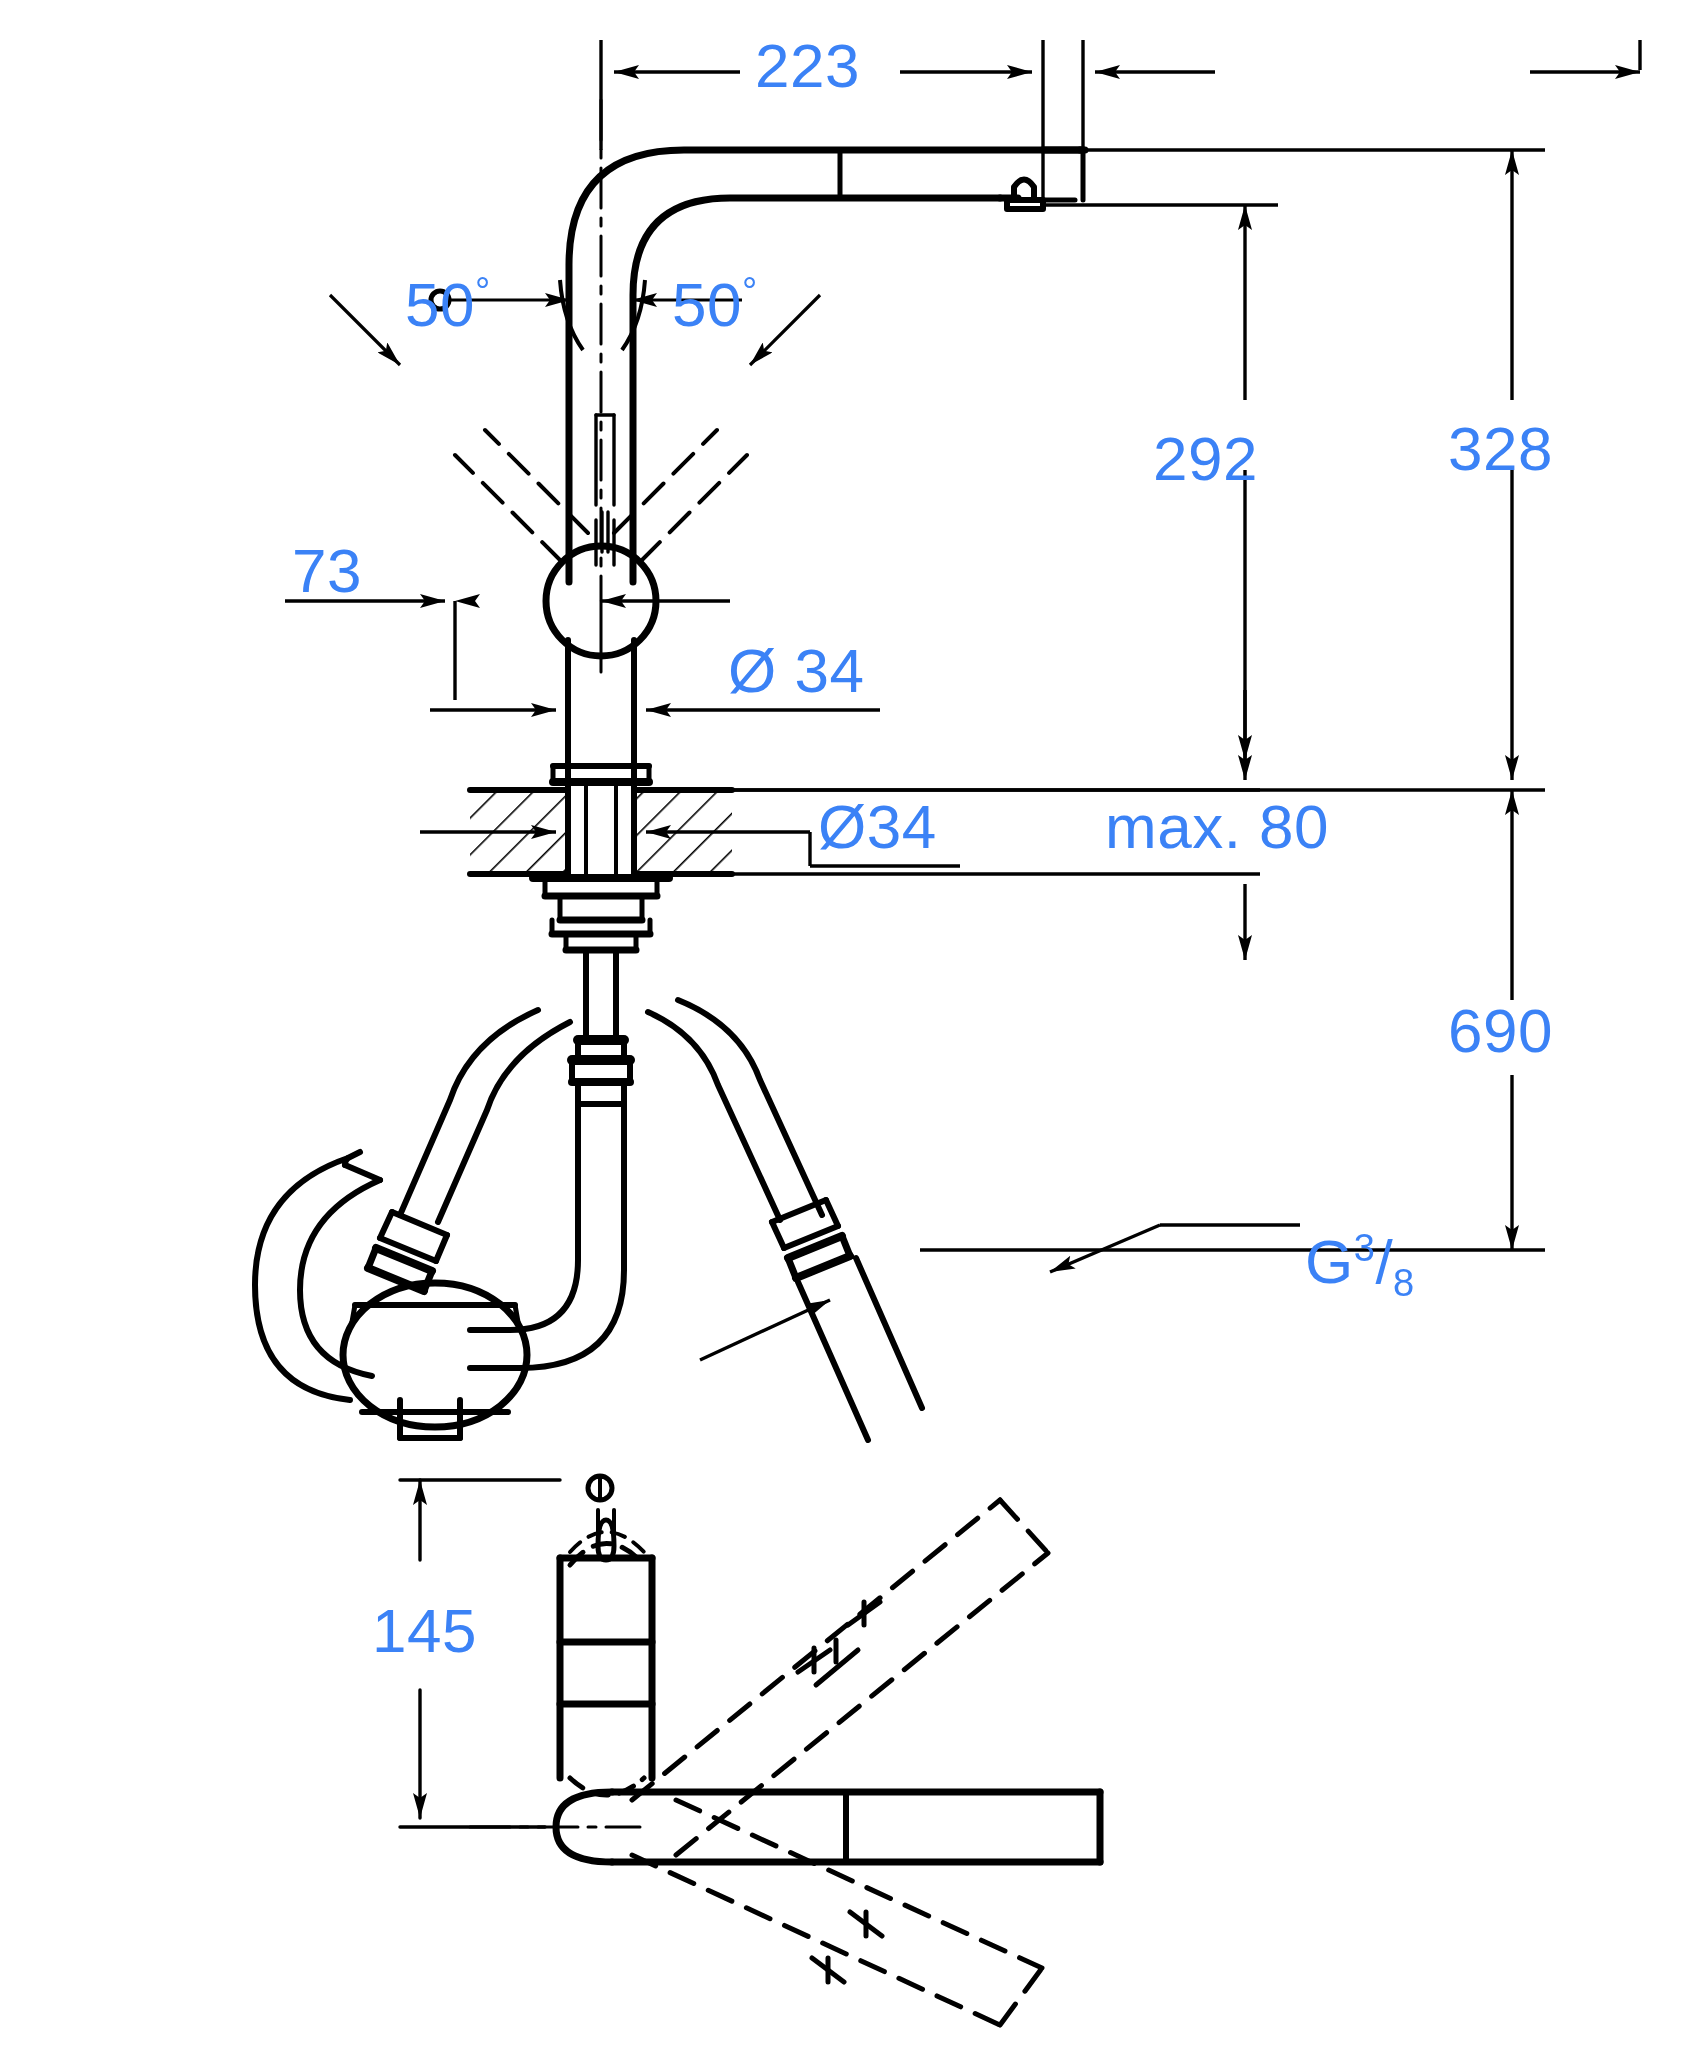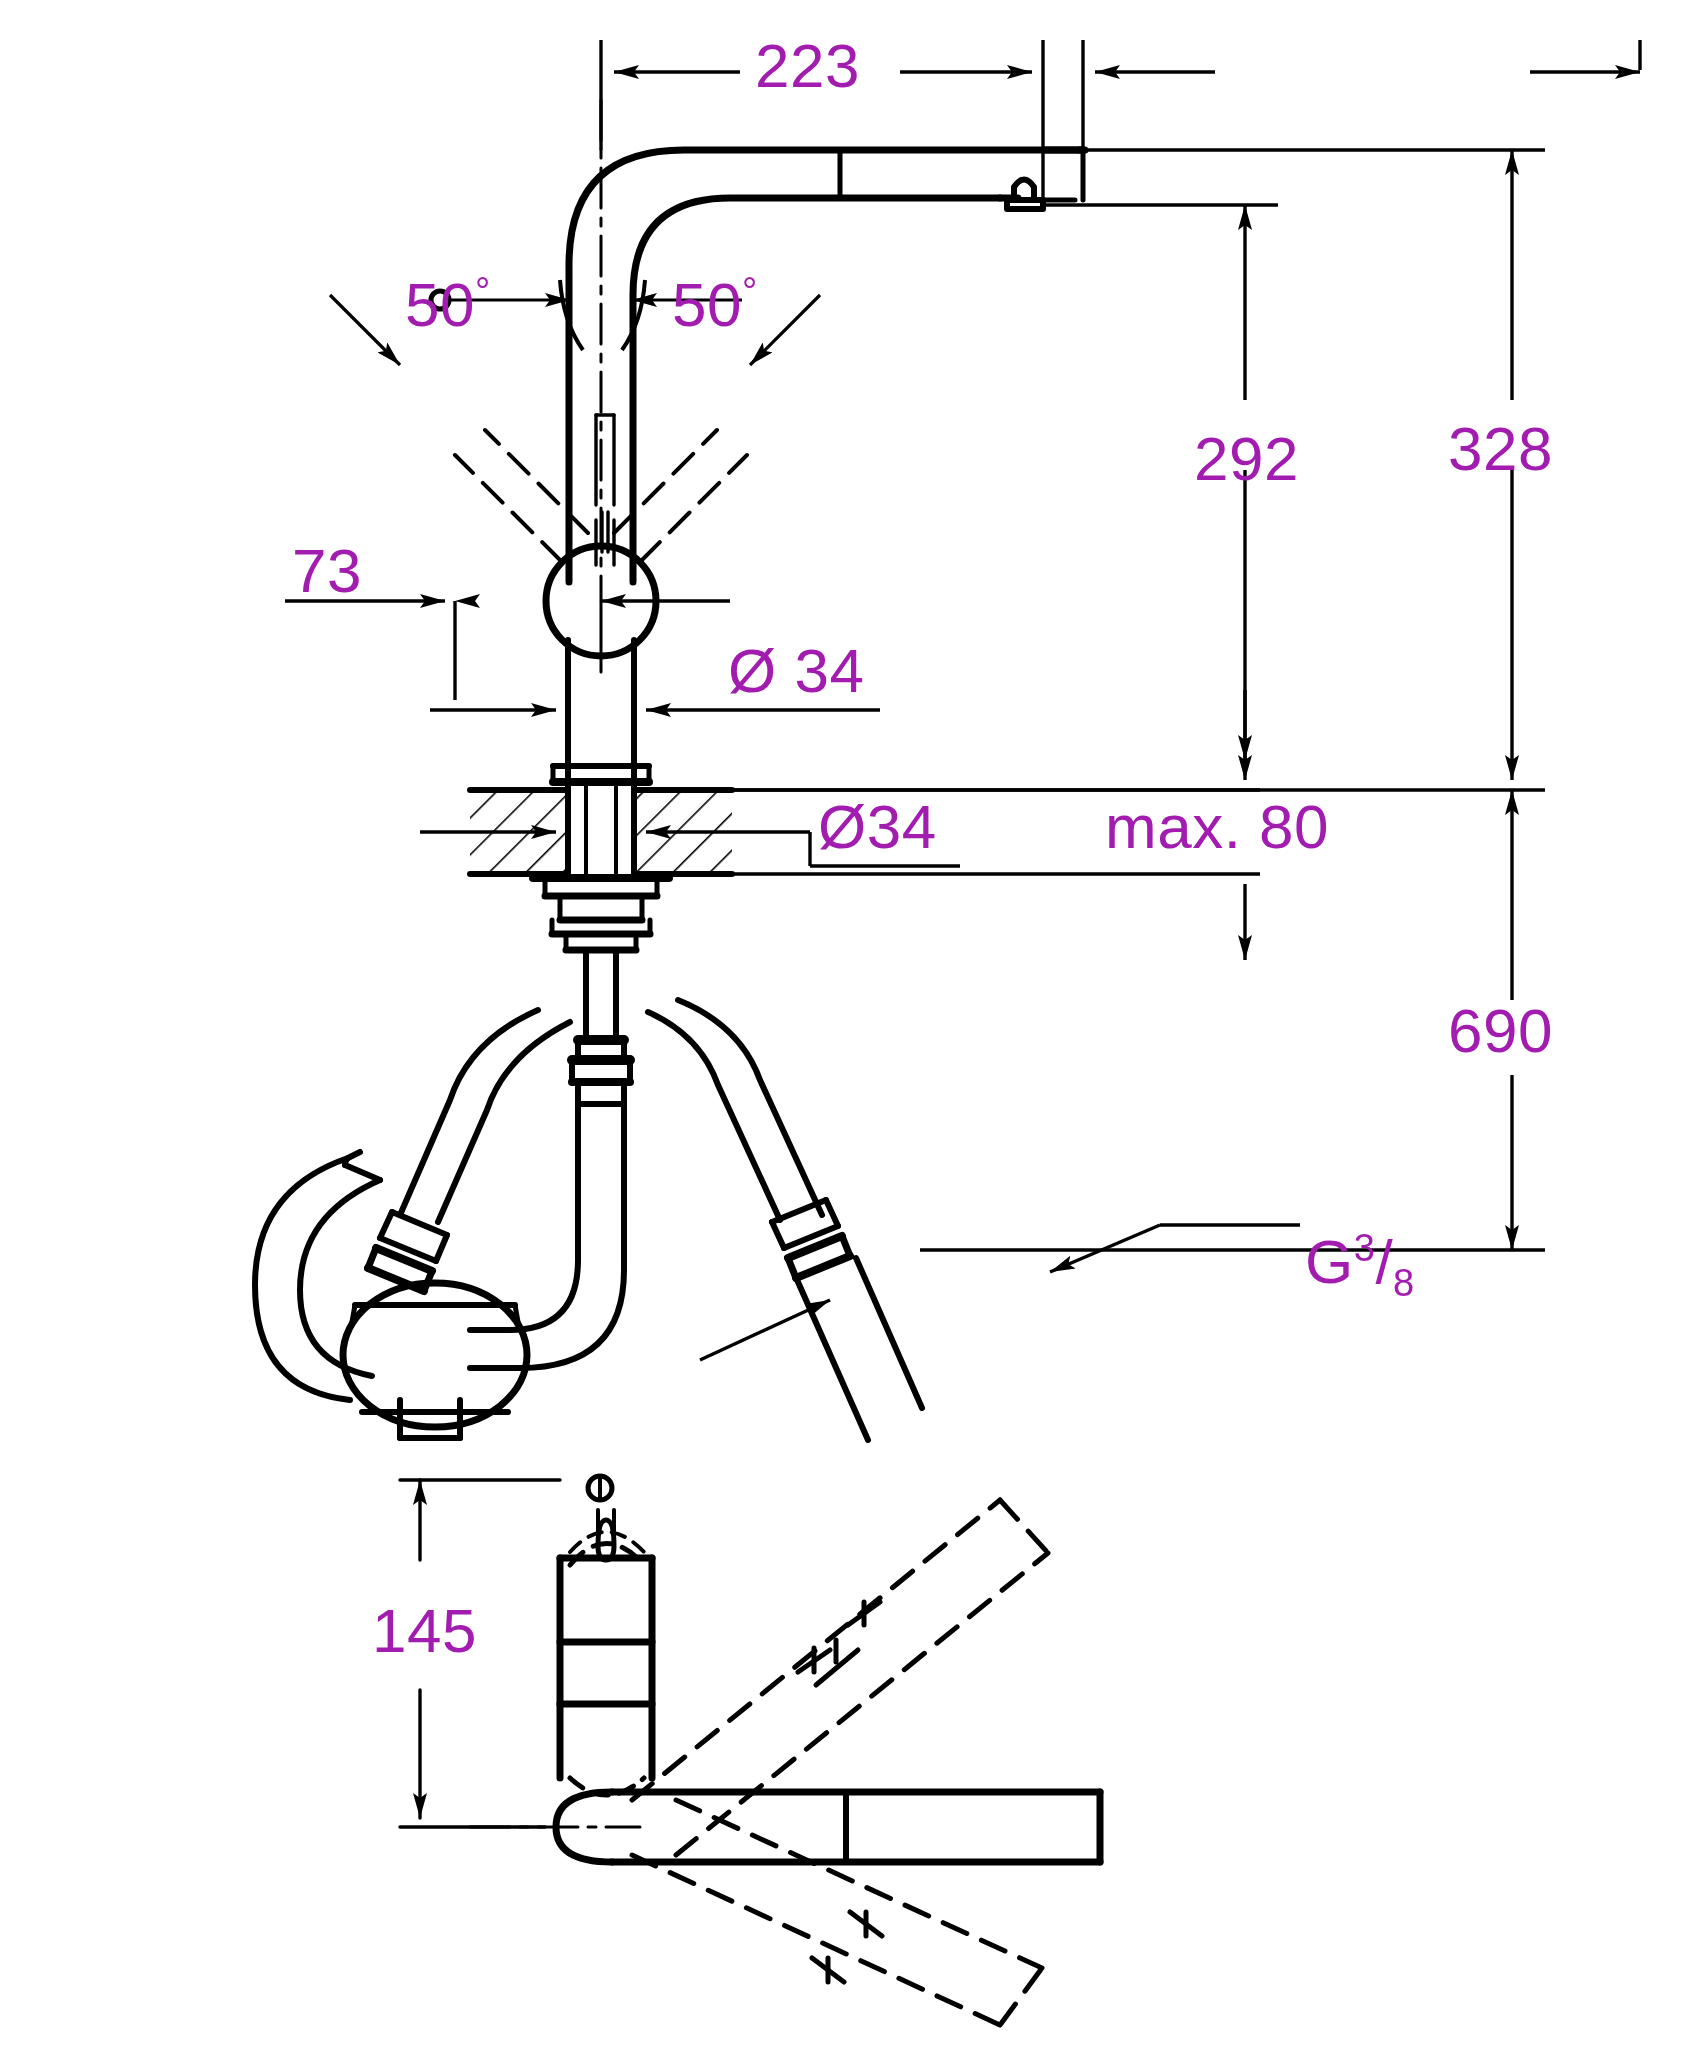--- a/index.html
+++ b/index.html
@@ -7,21 +7,21 @@
   #sheet{
     position:relative;
     width:1708px;
     height:2048px;
     background:#ffffff;
     overflow:hidden;
   }
   #sheet svg{position:absolute;left:0;top:0;}
   .lbl{
     position:absolute;
-    color:#a21caf;
+    color:#3b82f6;
     font-family:"Liberation Sans", sans-serif;
     white-space:nowrap;
     line-height:1;
     letter-spacing:0.5px;
   }
   .dim-txt{font-size:62px;}
   .sup{font-size:38px;vertical-align:super;}
   .sub{font-size:38px;vertical-align:sub;}
   .frac{font-size:62px;}
 </style>
@@ -382,21 +382,21 @@
   </div>
 
   <div class="lbl dim-txt" style="left:276px;top:540px;margin-left:16px;">73</div>
 
   <div class="lbl dim-txt" style="left:728px;top:640px;">Ø 34</div>
 
   <div class="lbl dim-txt" style="left:818px;top:796px;">Ø34</div>
 
   <div class="lbl dim-txt" style="left:1105px;top:796px;">max. 80</div>
 
-  <div class="lbl dim-txt" style="left:1194px;top:428px;">292</div>
+  <div class="lbl dim-txt" style="left:1153px;top:428px;">292</div>
 
   <div class="lbl dim-txt" style="left:1448px;top:418px;text-align:center;">328</div>
 
   <div class="lbl dim-txt" style="left:1448px;top:1000px;">690</div>
 
   <div class="lbl frac" style="left:1305px;top:1229px;">
     <span>G</span><span class="sup">3</span><span>/</span><span class="sub">8</span>
   </div>
 
   <div class="lbl dim-txt" style="left:372px;top:1600px;text-align:center;">145</div>

